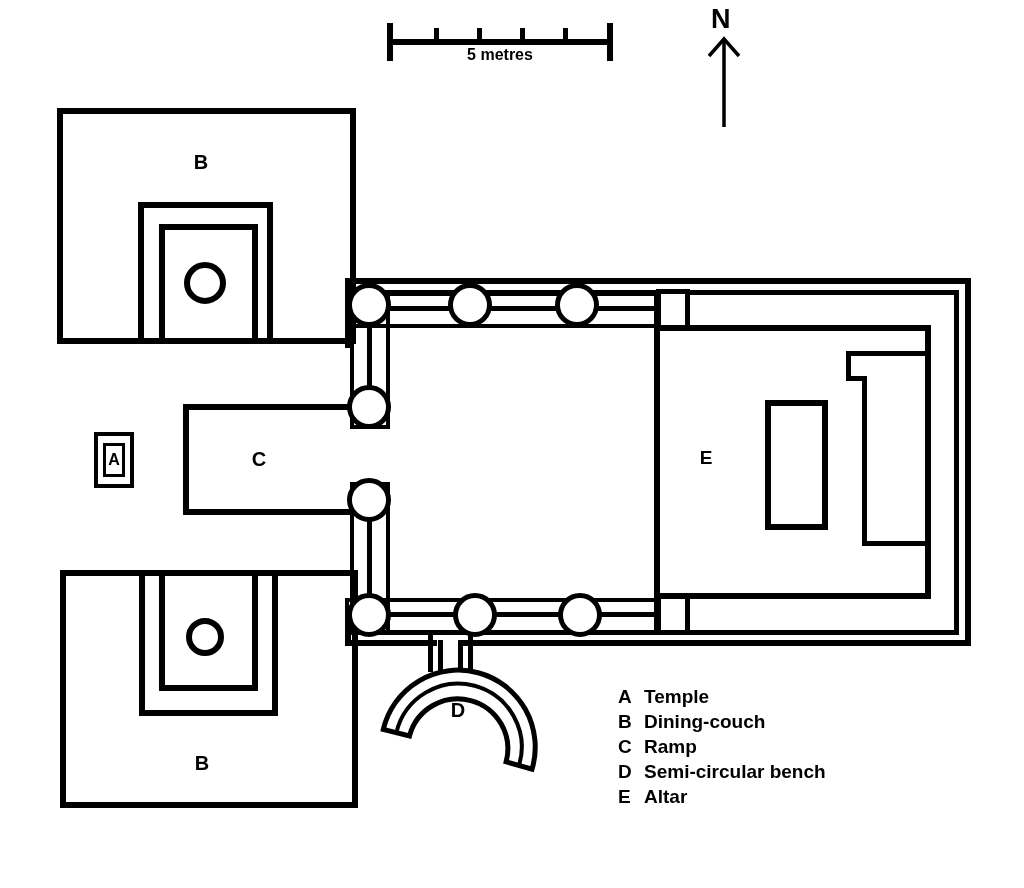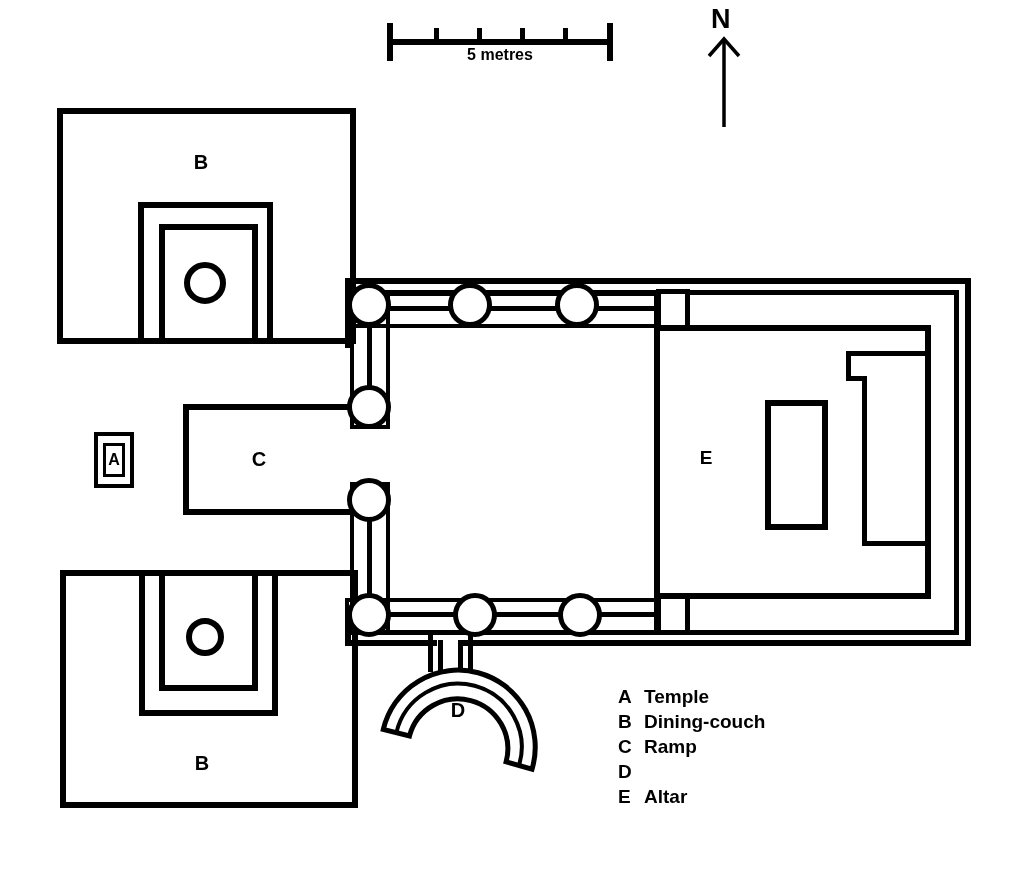--- a/index.html
+++ b/index.html
@@ -127,20 +127,21 @@
     <div class="legend-row">
       <span class="legend-key">B</span>
       <span>Dining-couch</span>
     </div>
     <div class="legend-row">
       <span class="legend-key">C</span>
       <span>Ramp</span>
     </div>
     <div class="legend-row">
       <span class="legend-key">D</span>
+      <span>Semi-circular bench</span>
     </div>
     <div class="legend-row">
       <span class="legend-key">E</span>
       <span>Altar</span>
     </div>
   </div>
 
 </div>
 
 </body></html>

